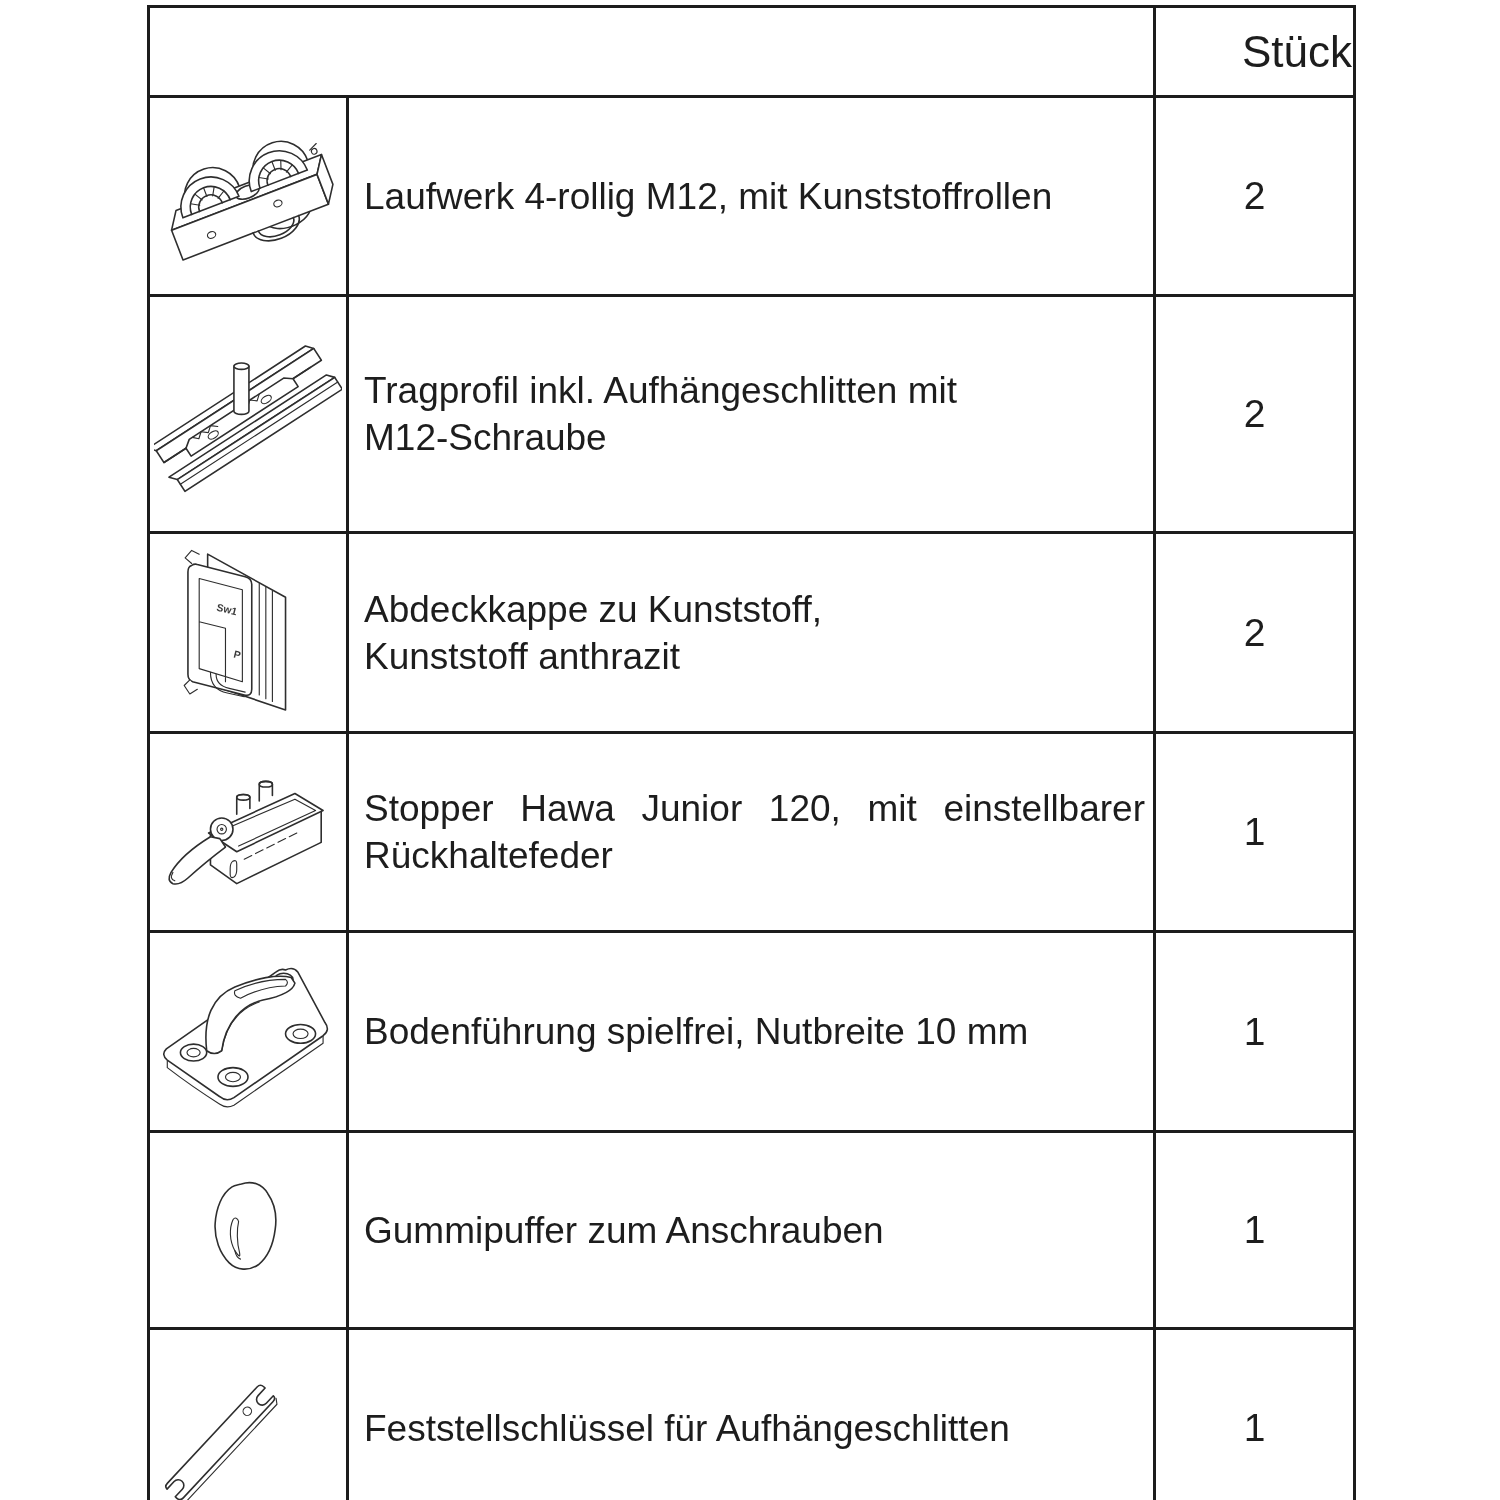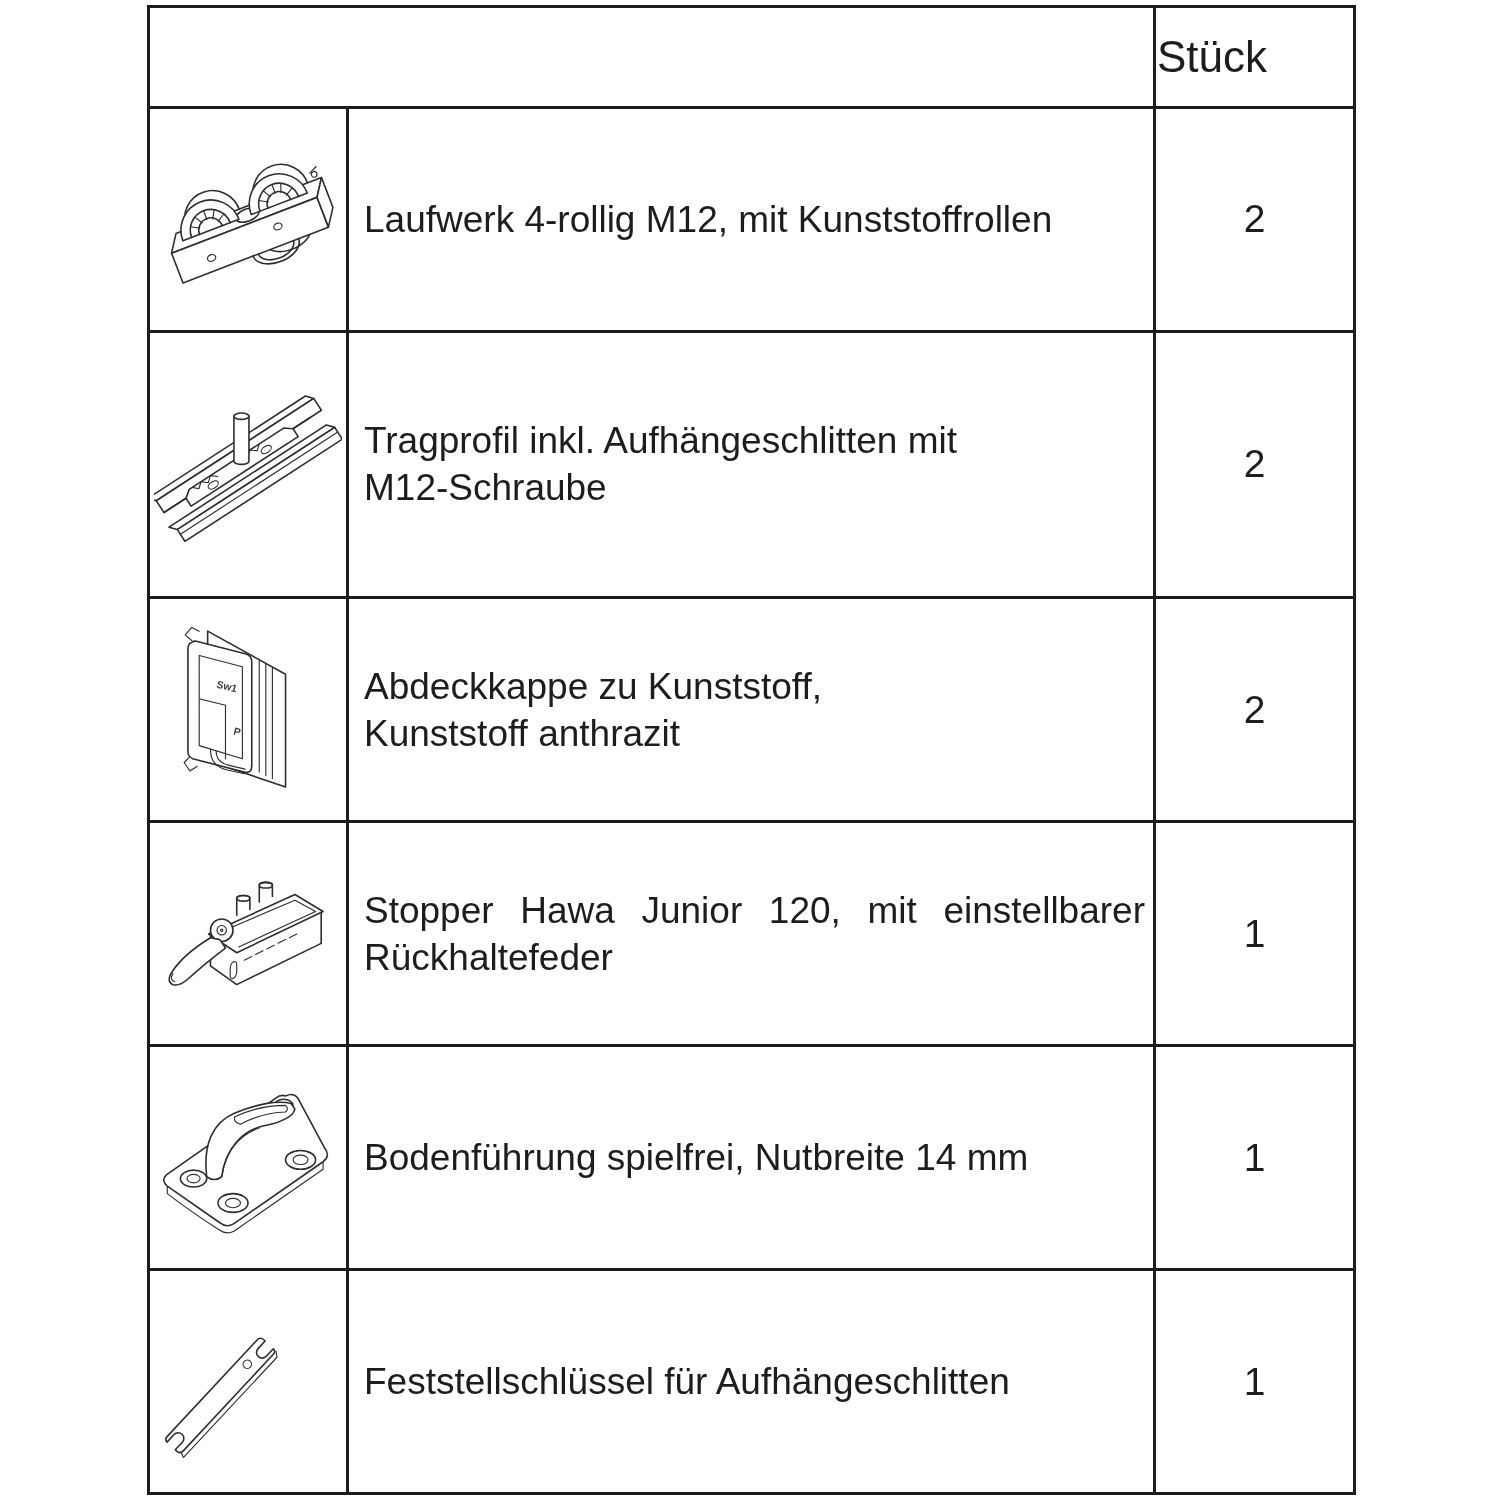--- a/index.html
+++ b/index.html
@@ -8,21 +8,21 @@
     font-family:"Liberation Sans", sans-serif; color:#1d1d1d; overflow:hidden;
   }
   table.parts {
     position:absolute; left:147px; top:5px; width:1206px; height:1490px;
     border-collapse:collapse; table-layout:fixed;
   }
   table.parts td { border:3px solid #1c1c1c; vertical-align:middle; background:#fff; }
   .cell-img  { text-align:center; padding:0; }
   .cell-desc { font-size:37px; line-height:47px; padding:0 8px 0 15px; }
   .cell-qty  { font-size:39px; text-align:center; }
-  .header-qty{ font-size:44px; text-align:left; }
+  .header-qty{ font-size:44px; text-align:right; }
   .line { display:block; }
   .line.justified { text-align:justify; text-align-last:justify; }
   .art { display:block; margin:0 auto; }
   .art path, .art ellipse, .art circle, .art rect {
     stroke:#2e2e2e; stroke-width:1.7; fill:none;
     stroke-linejoin:round; stroke-linecap:round;
   }
   .art .f { fill:#ffffff; }
   .art .thin { stroke-width:1.2; }
   .art text.eng { fill:#3a3a3a; stroke:none; font-size:11px; font-weight:bold;
@@ -175,27 +175,42 @@
           <ellipse cx="156" cy="100" rx="16" ry="10"></ellipse>
           <ellipse class="thin" cx="156" cy="100" rx="8" ry="5"></ellipse>
           <ellipse cx="138" cy="42" rx="10" ry="6.5"></ellipse>
           <ellipse class="thin" cx="138" cy="42" rx="5" ry="3"></ellipse>
           <path class="f" d="M56,118 C52,84 62,60 86,50 C108,41 132,36 146,40 L150,46 C148,54 136,60 116,64 C94,69 76,88 72,118 Q64,124 56,118 Z"></path>
           <path class="thin" d="M86,54 Q112,42 140,42 Q144,45 140,49 Q114,50 92,62 Q84,60 86,54 Z"></path>
           <path class="thin" d="M72,118 C76,92 90,74 112,66"></path>
         </svg>
       </td>
       <td class="cell-desc">
-        <span class="line">Bodenführung spielfrei, Nutbreite 14 mm</span>
-      </td>
-      <td class="cell-qty">
-        <span>1</span>
-      </td>
-    </tr>
-
+        <span class="line">Bodenführung spielfrei, Nutbreite 10 mm</span>
+      </td>
+      <td class="cell-qty">
+        <span>1</span>
+      </td>
+    </tr>
+
+    <tr style="height:197px">
+      <td class="cell-img">
+        <svg class="art" viewBox="0 0 200 195" width="188" height="183">
+          <path class="f" d="M93,48 C104,44 115,48 121,58 C128,68 131,82 129,96 C127,112 121,126 111,134 C101,141 88,140 80,132 C70,122 64,106 65,90 C66,74 72,58 83,51 C86,49 90,49 93,48 Z"></path>
+          <path class="thin" d="M84,86 C80,95 80,108 86,119 C90,125 92,127 91,121 C88,110 88,96 90,88 C89,84 86,83 84,86 Z"></path>
+          <path class="thin" d="M86,119 C87,124 89,127 92,128"></path>
+        </svg>
+      </td>
+      <td class="cell-desc">
+        <span class="line">Gummipuffer zum Anschrauben</span>
+      </td>
+      <td class="cell-qty">
+        <span>1</span>
+      </td>
+    </tr>
 
     <tr style="height:199px">
       <td class="cell-img">
         <svg class="art" viewBox="0 0 200 195" width="188" height="183">
           <g transform="translate(70,112) rotate(-47)">
             <path class="thin" d="M-73,12 L-75,17 L71,17 L75,12"></path>
             <path class="f" d="M-70,-11 L70,-11 Q75,-11 75,-6 L75,-4 L64,-4 A6 6 0 0 0 64,8 L75,8 Q75,12 70,12 L-70,12 Q-75,12 -75,7 L-75,5 L-64,5 A6 6 0 0 0 -64,-7 L-75,-7 Q-75,-11 -70,-11 Z"></path>
             <circle class="thin" cx="44" cy="-1" r="4.5"></circle>
           </g>
         </svg>

